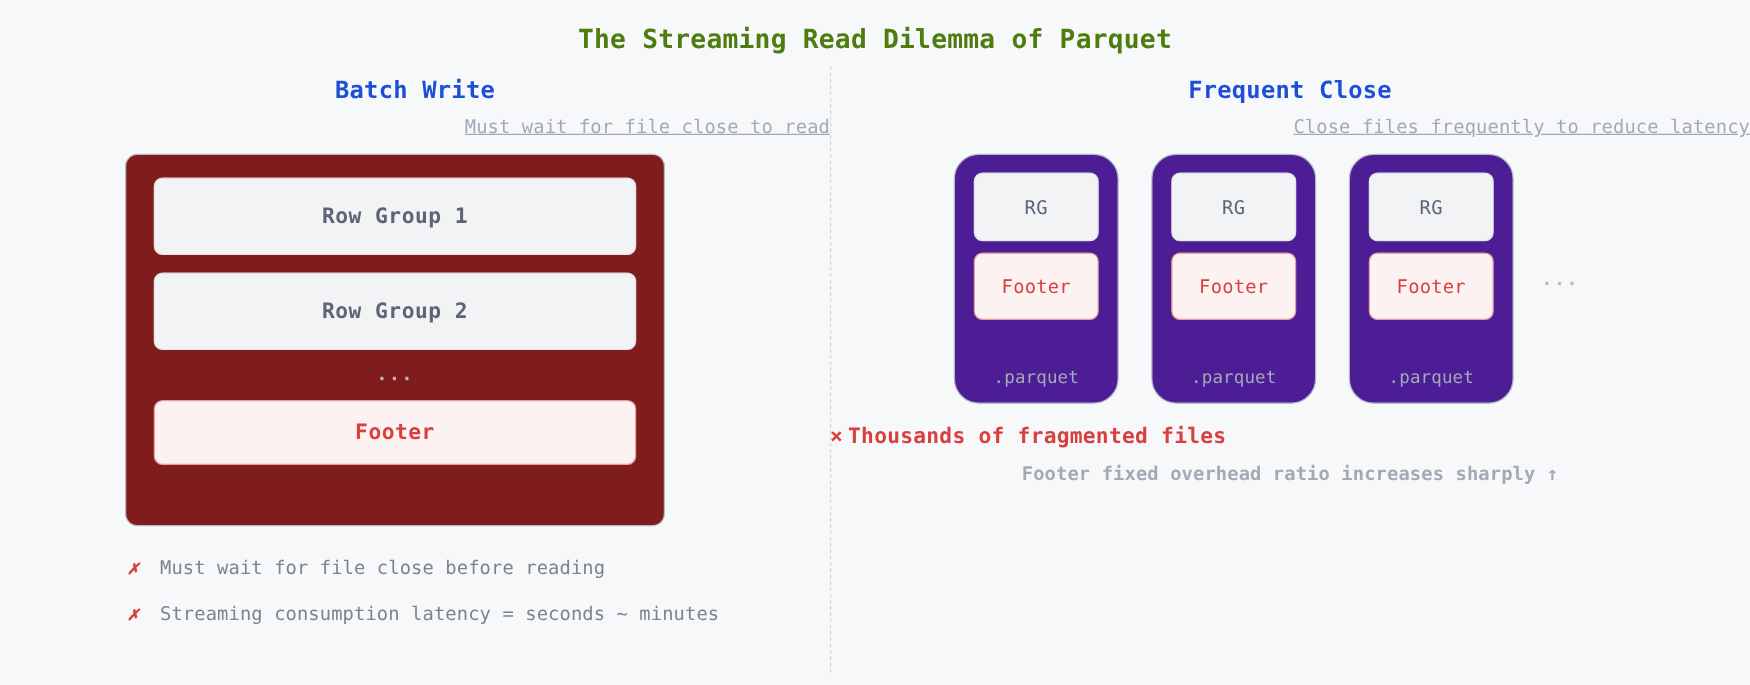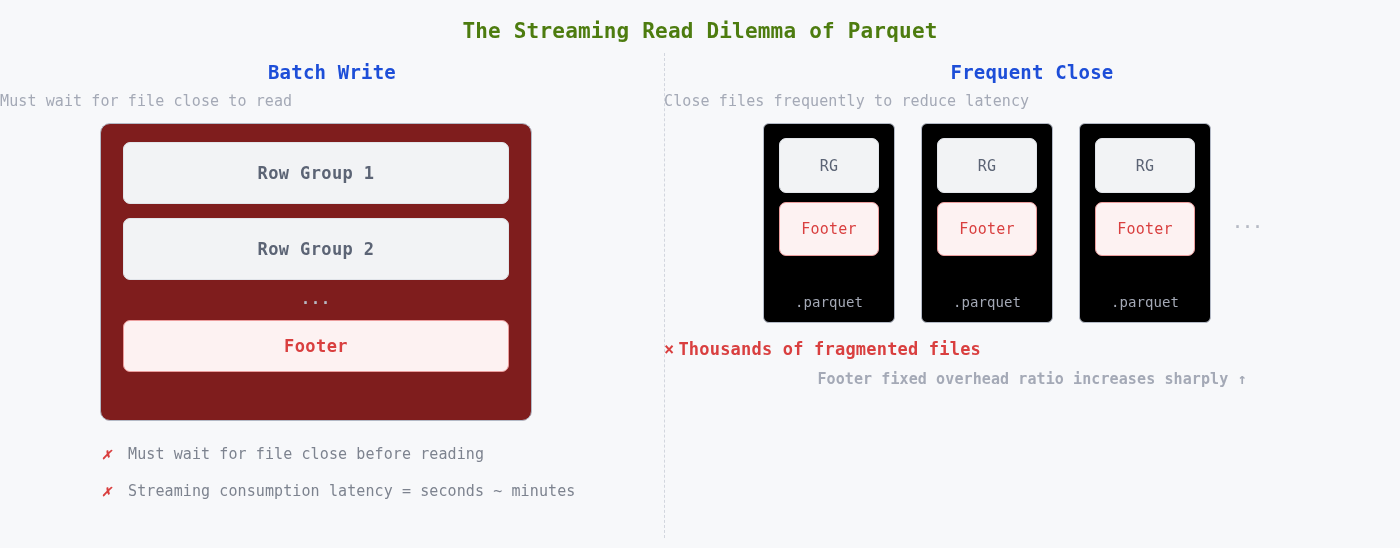--- a/index.html
+++ b/index.html
@@ -52,26 +52,27 @@
   .col-heading {
     text-align: center;
     font-size: 19px;
     font-weight: bold;
     color: #1d4ed8;
     line-height: 24px;
     margin-top: 12px;
     letter-spacing: 0.2px;
   }
   .col-sub {
-    text-align: left;
+    text-align: right;
     font-size: 15px;
     color: #a4a9b6;
     line-height: 22px;
     margin-top: 6px;
     letter-spacing: 0.1px;
+    text-decoration: underline;
   }
 
   
   .bigfile {
     position: absolute;
     left: 100px;
     top: 75px;
     width: 432px;
     height: 298px;
     border: 1.6px solid #b4bac6;
@@ -122,22 +123,22 @@
     position: absolute;
     left: 99px;
     top: 75px;
     display: flex;
     align-items: center;
   }
   .smallfile {
     width: 132px;
     height: 200px;
     border: 1.5px solid #b4bac6;
-    border-radius: 6px;
-    background: #000000;
+    border-radius: 20px;
+    background: #4c1d95;
     margin-right: 26px;
     padding: 14px 15px 0 15px;
     display: flex;
     flex-direction: column;
   }
   .sf-rg {
     height: 55px;
     border: 1.3px solid #e2e5ea;
     border-radius: 7px;
     background: #f2f3f5;

